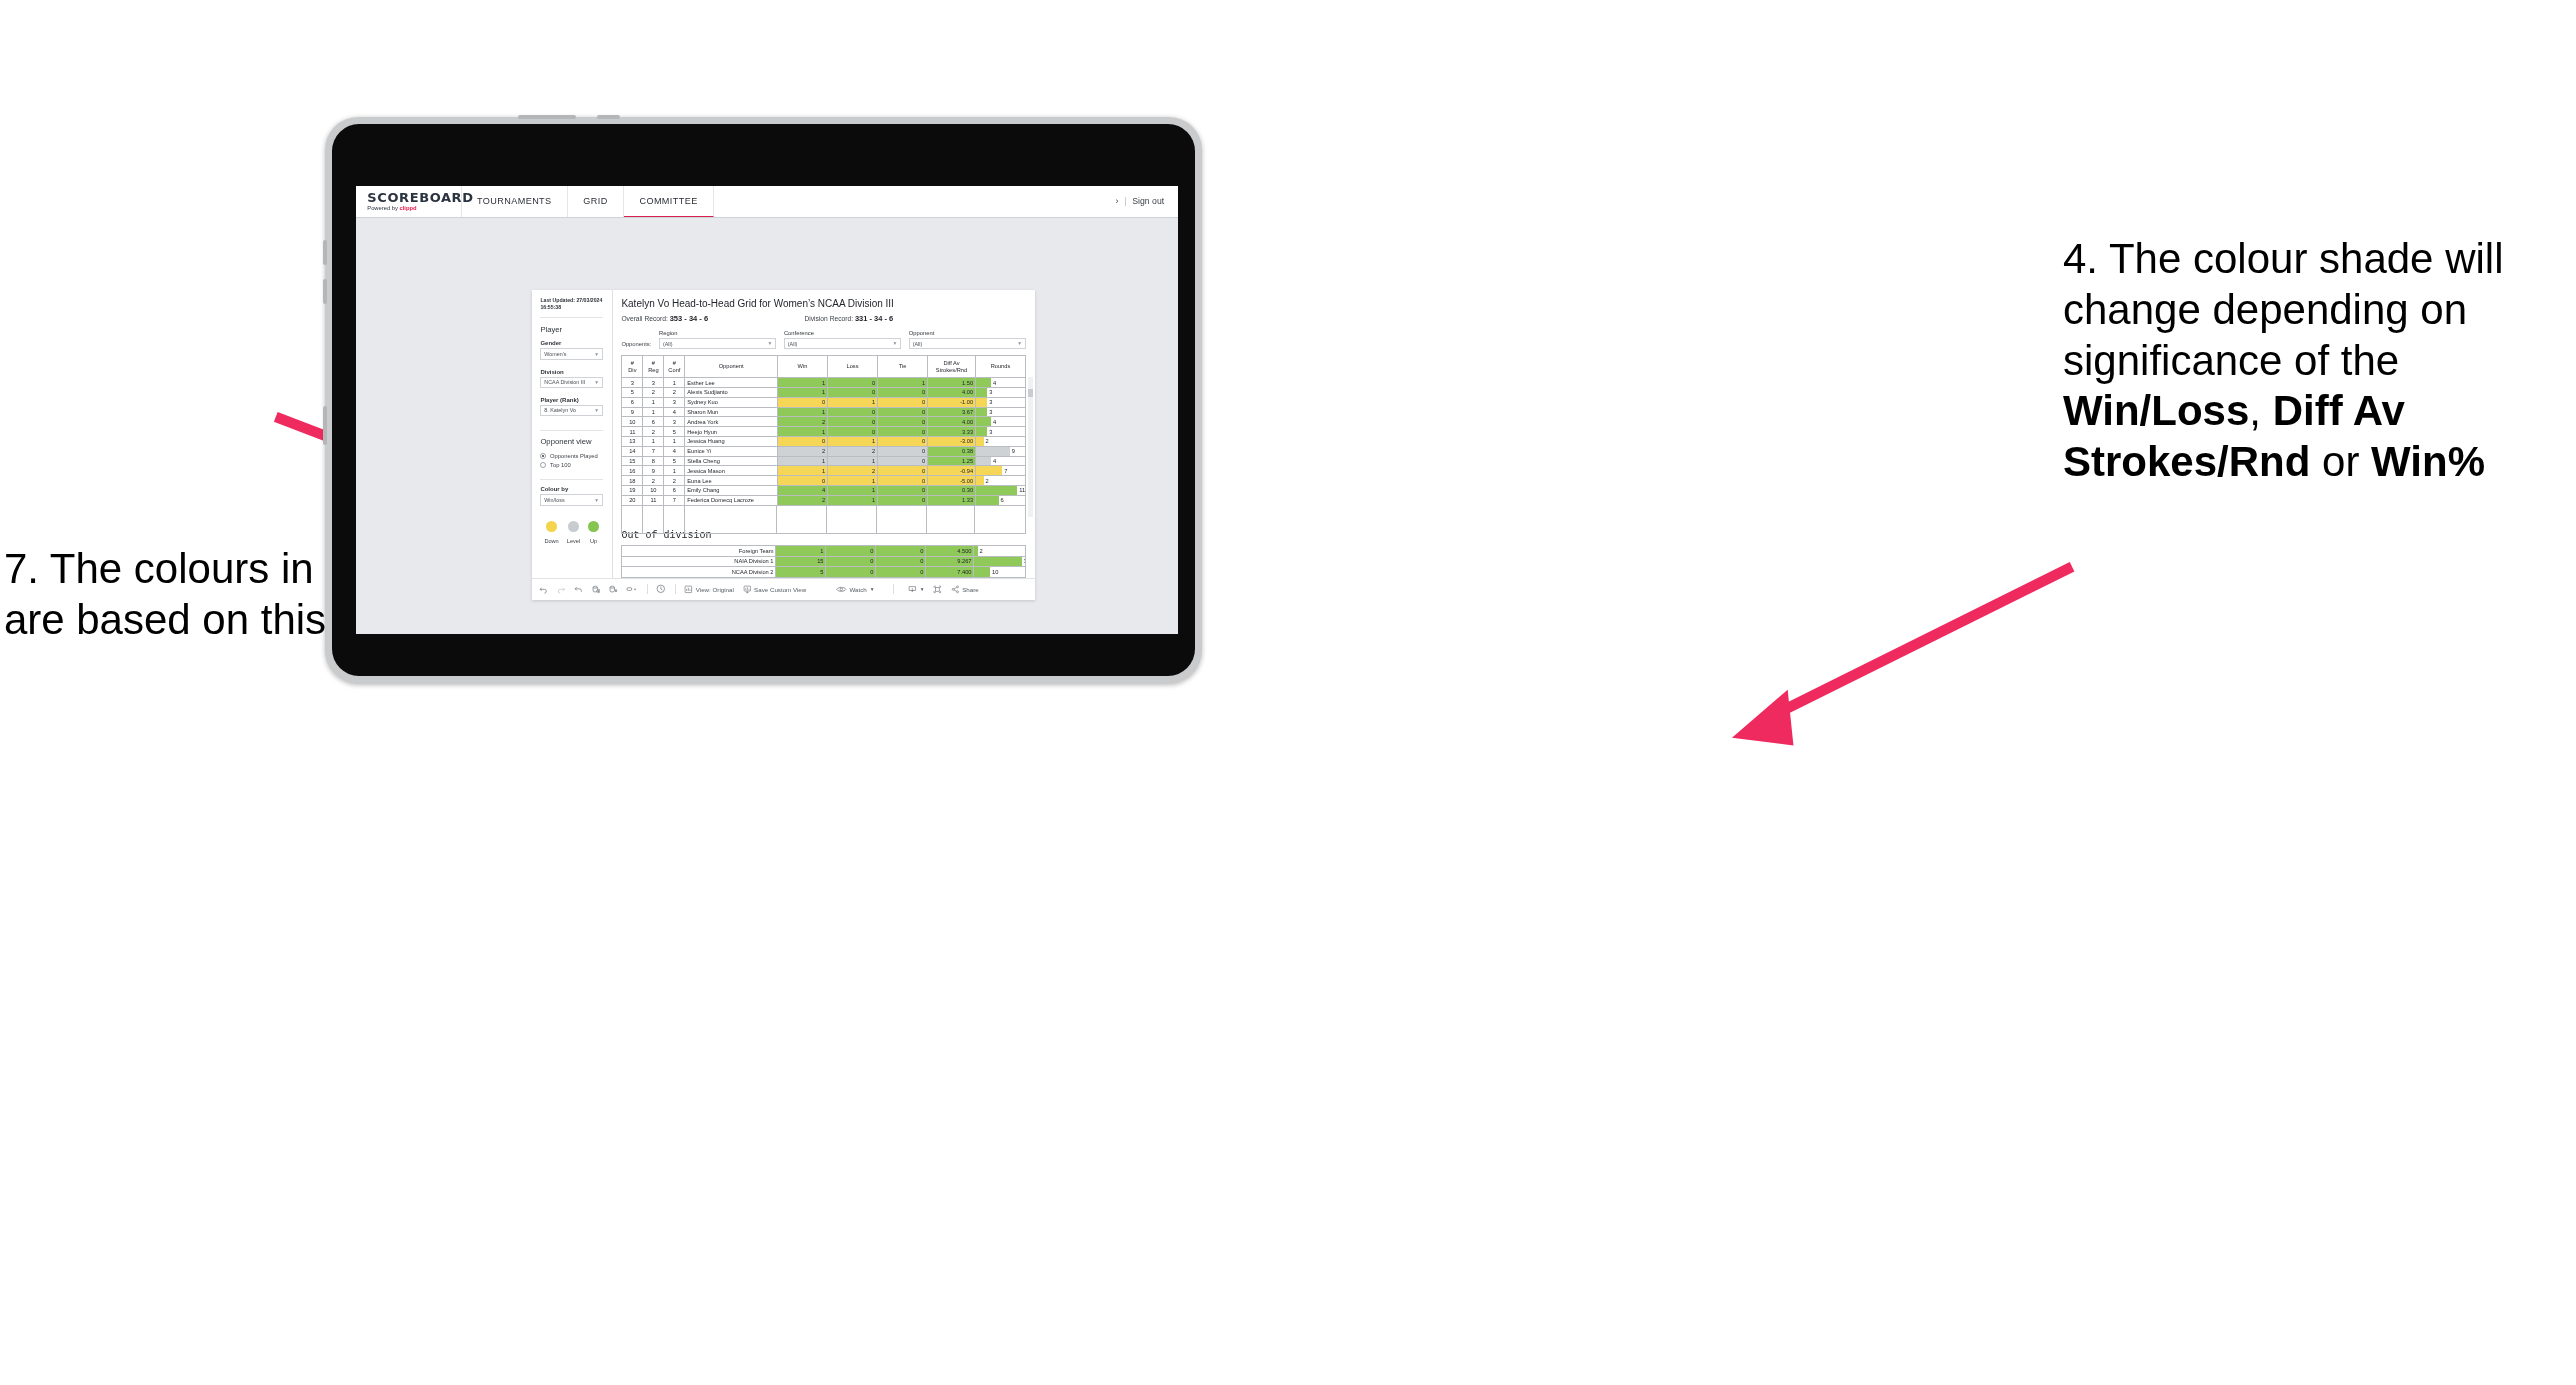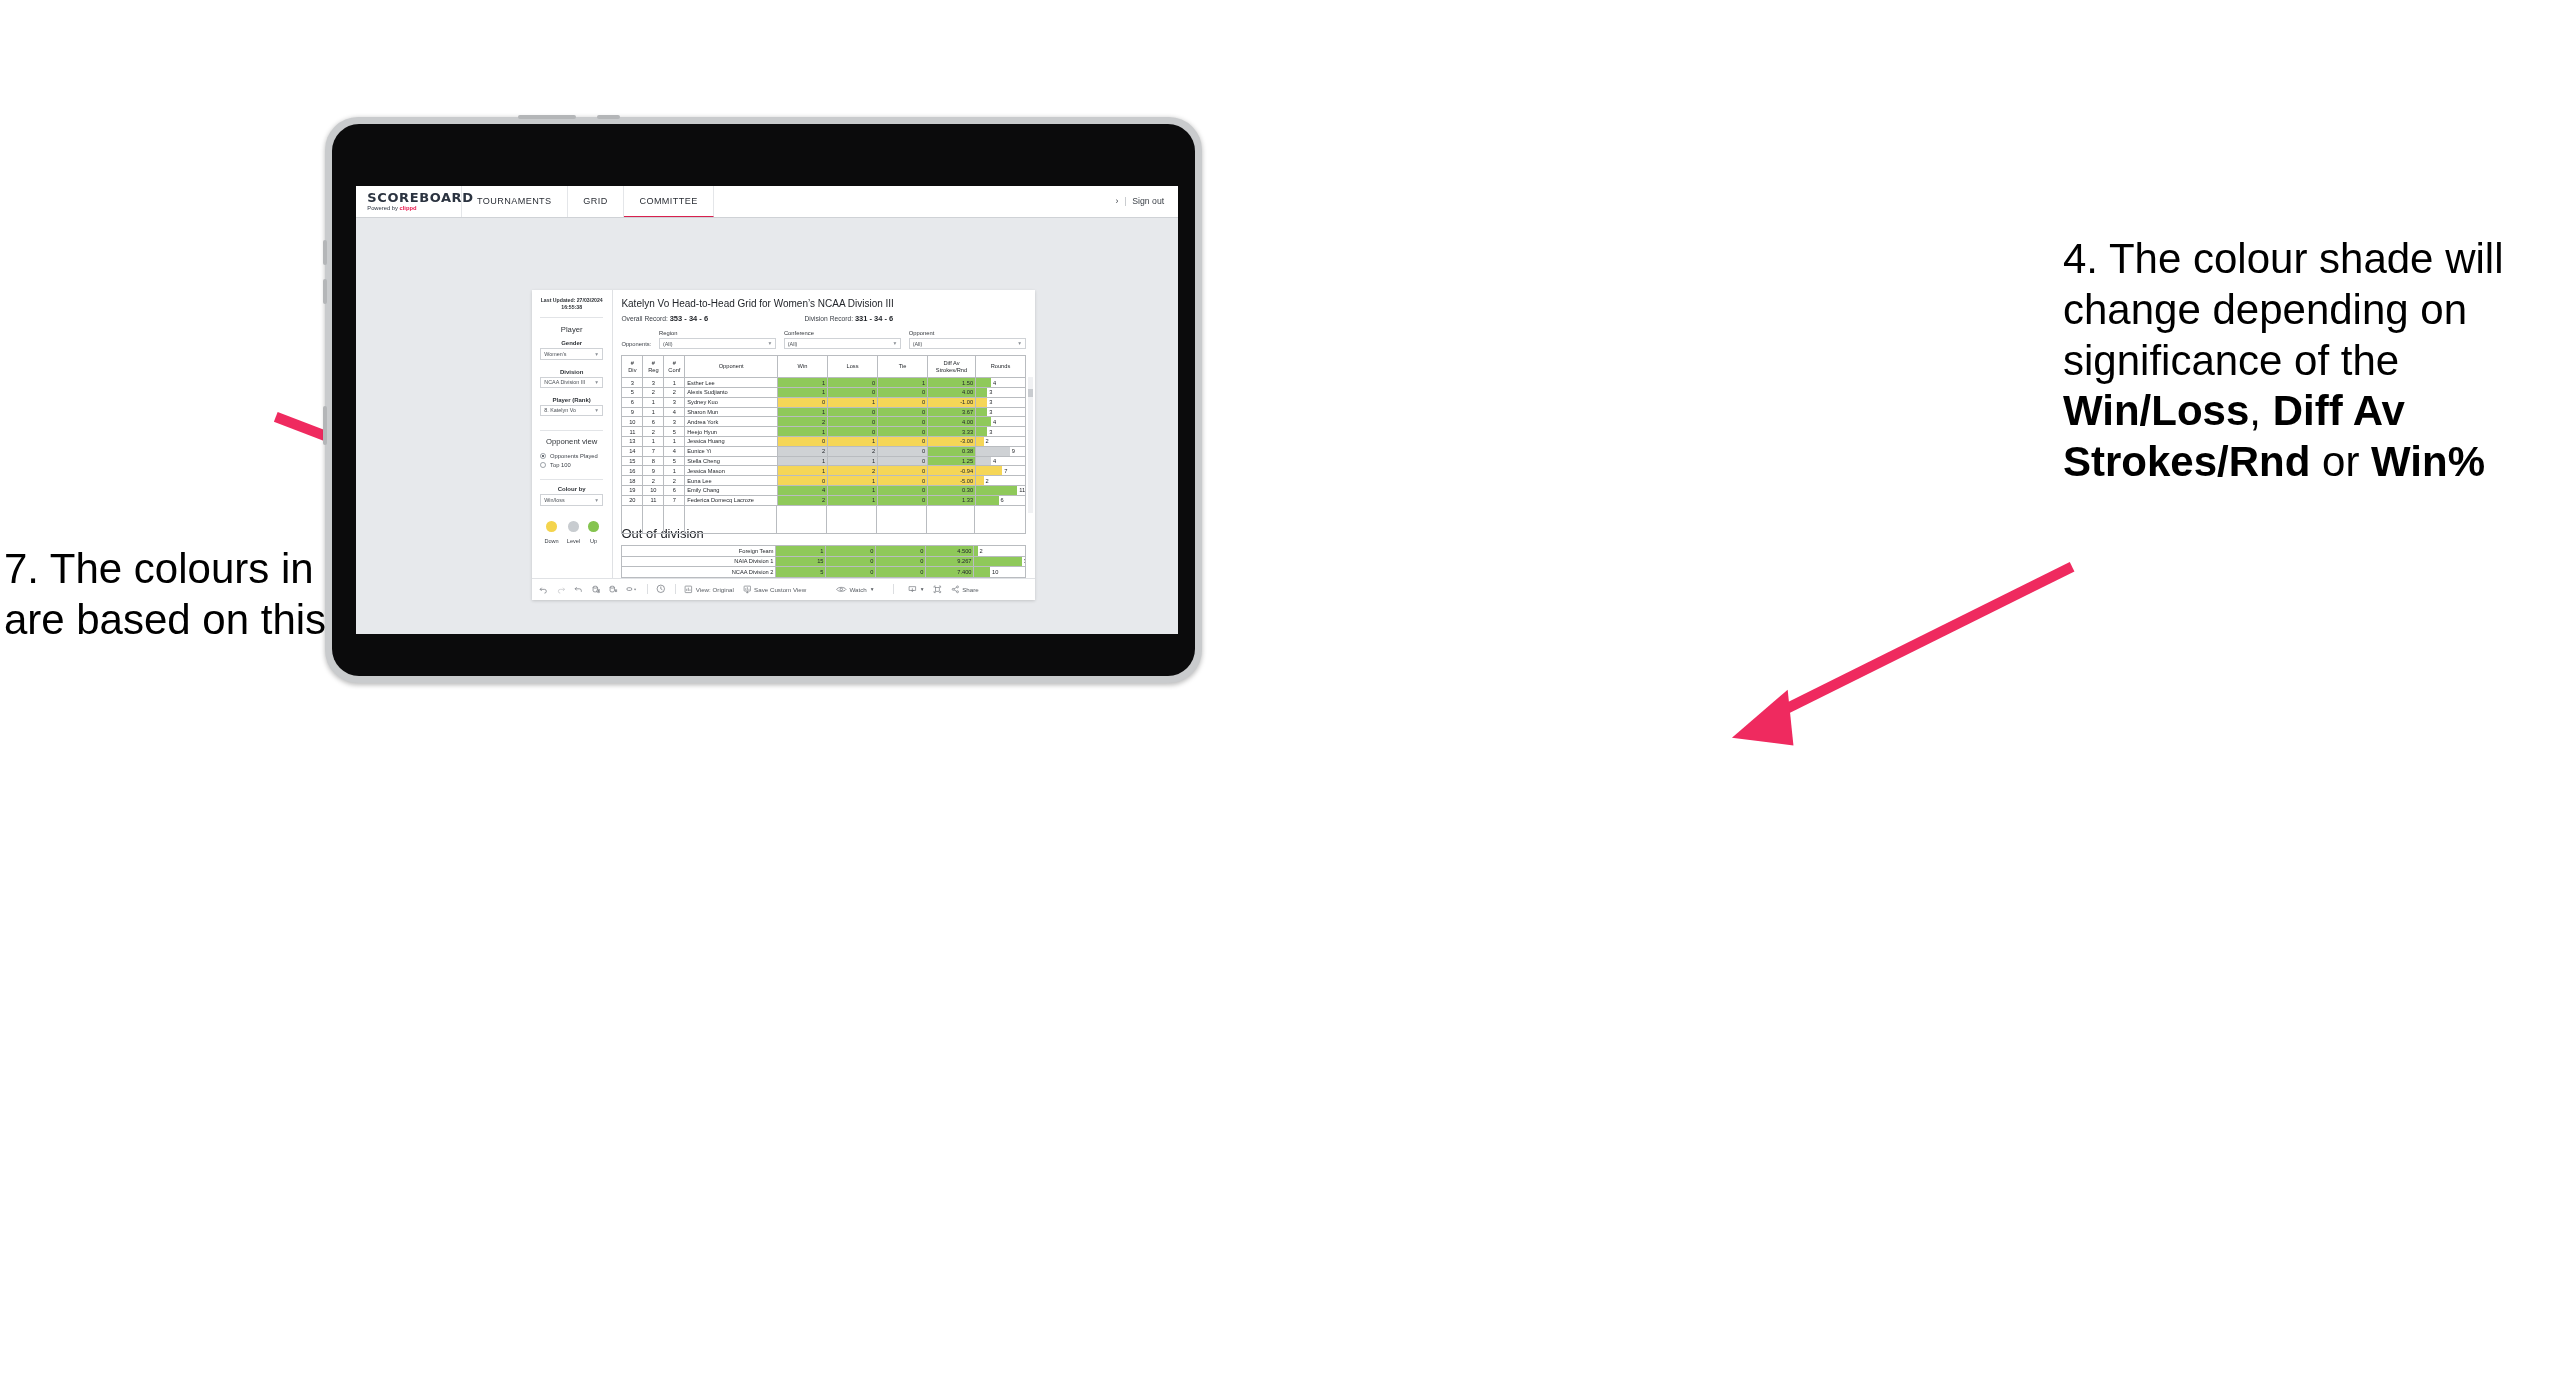--- a/index.html
+++ b/index.html
@@ -58,21 +58,21 @@
   .subnav-item.active{color:#e8174c;}
 
   
   #canvas{position:absolute;left:0;top:56px;right:0;bottom:0;background:#e7e9ec;}
   #sheet{position:absolute;left:176px;top:48px;width:503px;height:310px;background:#fff;
     box-shadow:0 1px 2.9px rgba(0,0,0,.16);display:flex;flex-direction:column;}
   #sheet-body{flex:1;display:flex;min-height:0;}
 
   
   #sidebar{width:81px;border-right:1px solid #dfe1e4;box-sizing:border-box;
-    padding:7.7px 8.7px 0 8.7px;text-align:center;}
+    padding:7.7px 8.7px 0 8.7px;}
   #last-updated{font-size:5.2px;color:#2f3338;font-weight:bold;line-height:1.25;}
   .divider{height:1px;background:#e2e4e7;margin:6.7px 0;}
   .sec-title{font-size:7.7px;color:#2f3338;margin-bottom:6.7px;}
   .field-label{font-size:6px;font-weight:bold;color:#2f3338;margin-bottom:1.9px;}
   .select{height:9.6px;border:1px solid #cfd2d6;background:#fff;display:flex;
     align-items:center;padding:0 2.9px;font-size:5.4px;color:#4a4f55;
     justify-content:space-between;margin-bottom:8.7px;cursor:pointer;}
   .select .caret{font-size:4.8px;color:#8b9096;}
   .radio-row{display:flex;align-items:center;gap:3.9px;margin-bottom:2.9px;cursor:pointer;}
   .radio{width:5.8px;height:5.8px;border-radius:50%;border:1px solid #9aa0a6;
@@ -114,21 +114,21 @@
   .col-rnd{width:50px;}
   .bar-cell{position:relative;padding:0;}
   .bar{position:absolute;left:0;top:0;bottom:0;}
   .bar-txt{position:absolute;left:1.9px;top:0;bottom:0;display:flex;align-items:center;font-size:5.7px;}
   #scrollbar{position:absolute;right:-6.7px;top:22px;width:4.8px;bottom:5.8px;background:#f0f1f3;}
   #scroll-thumb{position:absolute;left:0;top:11.6px;width:4.8px;height:8.7px;background:#c9ccd0;}
   #emptyrows{border:1px solid #b9bcc0;border-top:none;height:27px;display:flex;}
   #emptyrows .eb{border-right:1px solid #b9bcc0;box-sizing:border-box;}
 
   
-  #ood-title{font-size:13px;color:#23262b;margin:7.7px 0 3.9px 0;}
+  #ood-title{font-size:10px;color:#23262b;margin:7.7px 0 3.9px 0;font-family:Liberation Mono, monospace;}
   #ood table td{height:10.6px;}
   .ood-name{text-align:right;width:154px;}
 
   
   #toolbar{height:21px;border-top:1px solid #e0e2e5;display:flex;align-items:center;
     padding:0 7.7px;gap:8.7px;background:#fff;}
   .tb{display:flex;align-items:center;gap:2.9px;font-size:6.2px;color:#565b61;cursor:pointer;}
   .tb svg{display:block;}
   .tb-sep{width:1px;height:9.6px;background:#dcdee1;}
 </style>

